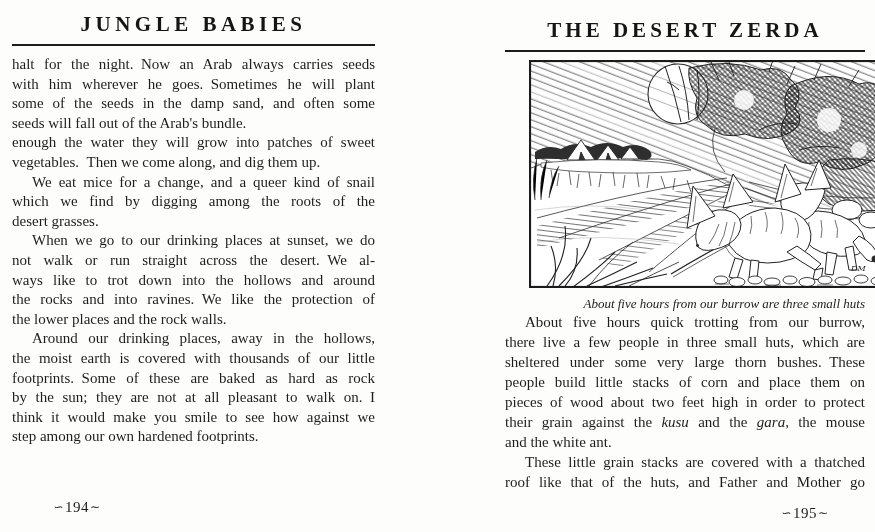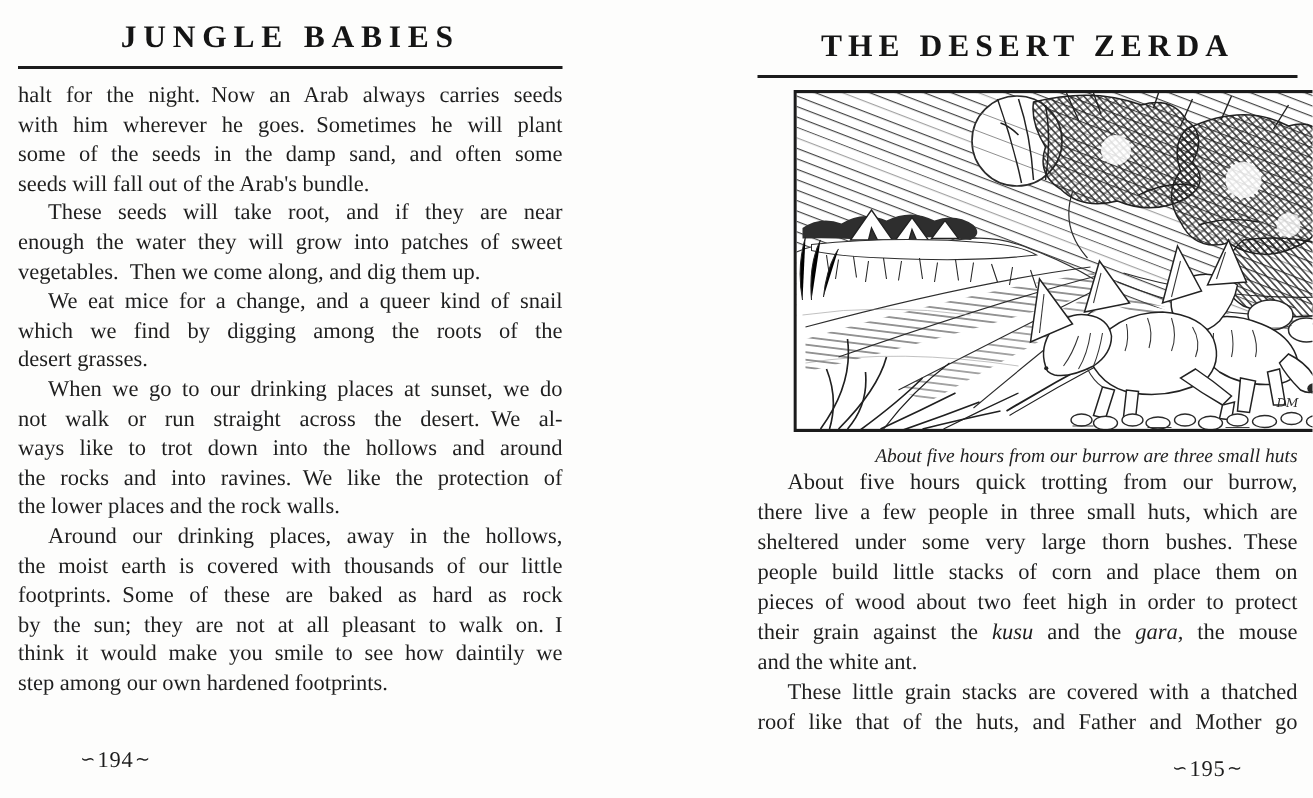--- a/index.html
+++ b/index.html
@@ -62,42 +62,41 @@
     <span>JUNGLE BABIES</span>
   </div>
   <div class="body-text lp" style="margin-top:9px;">
       <div class="para">
         <div class="bline"><span>halt for the night. Now an Arab always carries seeds</span></div>
         <div class="bline"><span>with him wherever he goes. Sometimes he will plant</span></div>
         <div class="bline"><span>some of the seeds in the damp sand, and often some</span></div>
         <div class="bline end"><span>seeds will fall out of the Arab's bundle.</span></div>
       </div>
       <div class="para">
-        <div class="bline first"><span>These seeds will take root, and if they are near</span></div>
         <div class="bline"><span>enough the water they will grow into patches of sweet</span></div>
         <div class="bline end"><span>vegetables. Then we come along, and dig them up.</span></div>
       </div>
       <div class="para">
         <div class="bline first"><span>We eat mice for a change, and a queer kind of snail</span></div>
         <div class="bline"><span>which we find by digging among the roots of the</span></div>
         <div class="bline end"><span>desert grasses.</span></div>
       </div>
       <div class="para">
         <div class="bline first"><span>When we go to our drinking places at sunset, we do</span></div>
         <div class="bline"><span>not walk or run straight across the desert. We al-</span></div>
         <div class="bline"><span>ways like to trot down into the hollows and around</span></div>
         <div class="bline"><span>the rocks and into ravines. We like the protection of</span></div>
         <div class="bline end"><span>the lower places and the rock walls.</span></div>
       </div>
       <div class="para">
         <div class="bline first"><span>Around our drinking places, away in the hollows,</span></div>
         <div class="bline"><span>the moist earth is covered with thousands of our little</span></div>
         <div class="bline"><span>footprints. Some of these are baked as hard as rock</span></div>
         <div class="bline"><span>by the sun; they are not at all pleasant to walk on. I</span></div>
-        <div class="bline"><span>think it would make you smile to see how daintily we</span></div>
+        <div class="bline"><span>think it would make you smile to see how against we</span></div>
         <div class="bline end"><span>step among our own hardened footprints.</span></div>
       </div>
     </div>
 </div>
 <div class="page-number" style="left:40px;top:499px;">
   <span class="orn">∽</span><span>194</span><span class="orn">∼</span>
 </div>
 
 <div class="page" style="left:505px;top:20px;width:360px;">
   <div class="page-header" style="letter-spacing:4px;">

